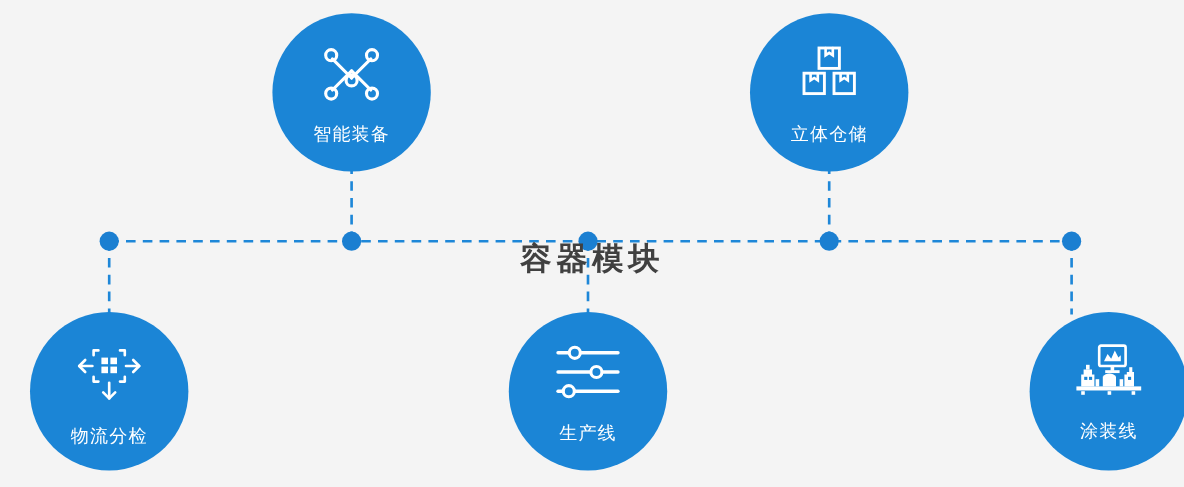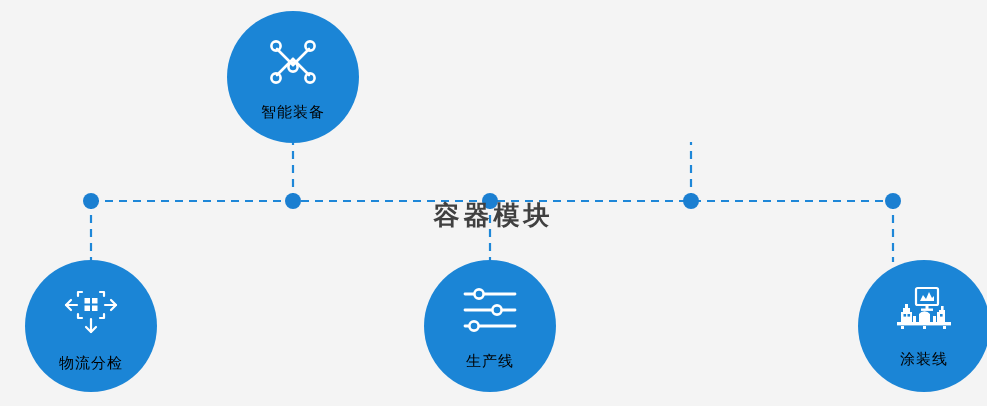--- a/index.html
+++ b/index.html
@@ -49,21 +49,21 @@
     align-items: center;
     justify-content: flex-start;
     box-sizing: border-box;
     z-index: 3;
   }
   .node-icon {
     display: block;
     line-height: 0;
   }
   .node-label {
-    color: #000000;
+    color: #ffffff;
     font-size: 15px;
     letter-spacing: 1px;
     white-space: nowrap;
     text-align: center;
   }
   
   .circle-top {
     width: 132px;
     height: 132px;
     padding-top: 26px;
@@ -115,20 +115,37 @@
           <circle cx="43" cy="9" r="4.6"></circle>
           <circle cx="9" cy="41" r="4.6"></circle>
           <circle cx="43" cy="41" r="4.6"></circle>
           <circle cx="26" cy="30" r="4.6"></circle>
         </g>
       </svg>
     </span>
     <span class="node-label">智能装备</span>
   </div>
 
+  <div class="node-circle circle-top" style="left:625px; top:11px;">
+    <span class="node-icon">
+      <svg width="50" height="50" viewBox="0 0 50 50">
+        <g fill="none" stroke="#ffffff" stroke-width="2.4">
+          <rect x="16.5" y="3" width="17" height="17"></rect>
+          <rect x="4" y="24" width="17" height="17"></rect>
+          <rect x="29" y="24" width="17" height="17"></rect>
+        </g>
+        <g fill="none" stroke="#ffffff" stroke-width="2.2" stroke-linecap="round">
+          <path d="M22 3 L22 9 L25 7 L28 9 L28 3"></path>
+          <path d="M9.5 24 L9.5 30 L12.5 28 L15.5 30 L15.5 24"></path>
+          <path d="M34.5 24 L34.5 30 L37.5 28 L40.5 30 L40.5 24"></path>
+        </g>
+      </svg>
+    </span>
+    <span class="node-label">立体仓储</span>
+  </div>
 
   <div class="node-circle circle-bottom" style="left:25px; top:260px;">
     <span class="node-icon">
       <svg width="54" height="50" viewBox="0 0 54 50">
         <g fill="none" stroke="#ffffff" stroke-width="2.2" stroke-linecap="round" stroke-linejoin="round">
 
           <path d="M18 6 L14 6 L14 10"></path>
           <path d="M36 6 L40 6 L40 10"></path>
           <path d="M14 28 L14 32 L18 32"></path>
           <path d="M40 28 L40 32 L36 32"></path>

